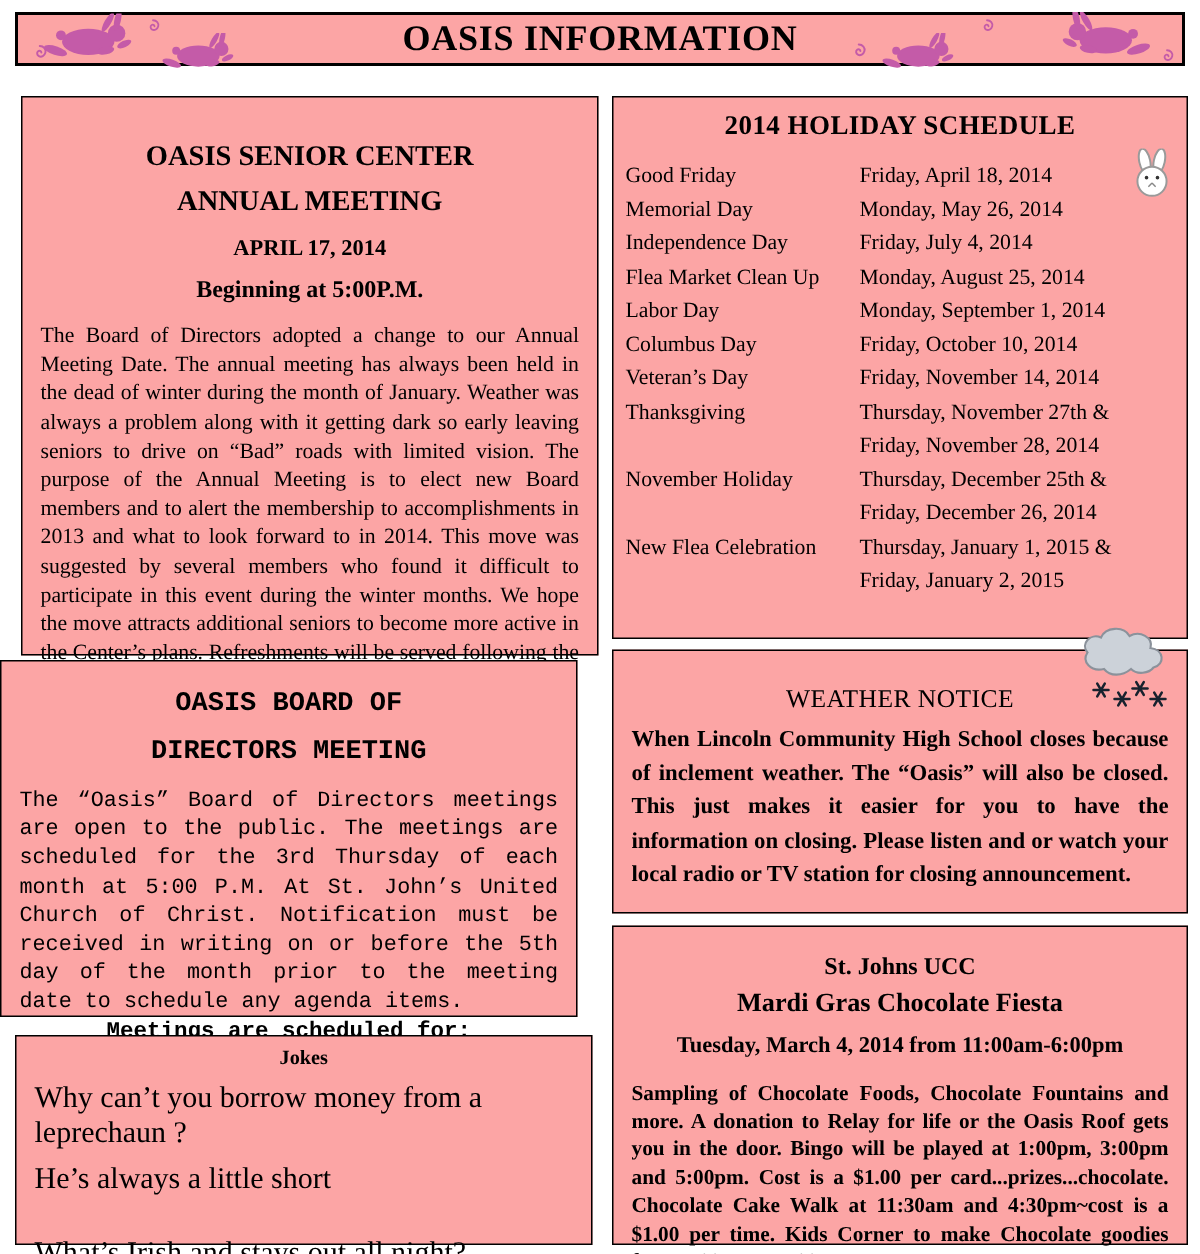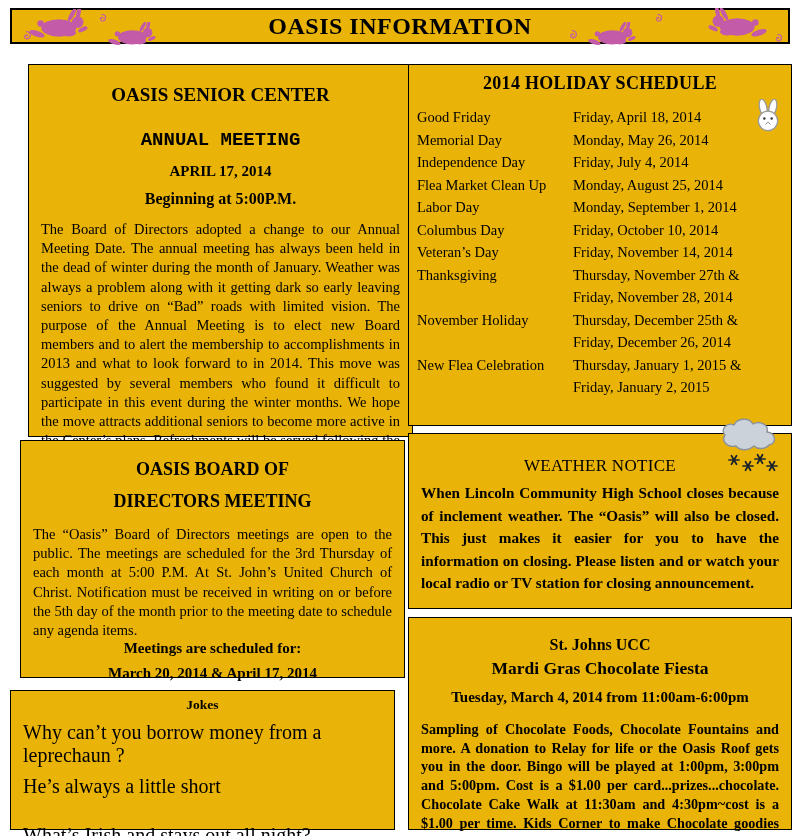--- a/index.html
+++ b/index.html
@@ -1,29 +1,29 @@
 <!DOCTYPE html>
 <html><head>
 <meta charset="utf-8">
 <style>
   * { margin:0; padding:0; box-sizing:border-box; }
   html, body { width:800px; height:836px; }
   body { position:relative; background:#ffffff; color:#000; font-family:"Liberation Serif", serif; overflow:hidden; }
 
-  .box { position:absolute; background:#eab308; border:1.6px solid #000; }
+  .box { position:absolute; background:#fca5a5; border:1.6px solid #000; }
 
   
   .header-box { left:10px; top:8px; width:780px; height:36px; border-width:2px;
                 display:flex; align-items:center; justify-content:center; }
   .header-title { font-size:24px; font-weight:bold; letter-spacing:.5px; }
   .deco { position:absolute; z-index:5; }
 
   
-  .annual-box { left:28px; top:64px; width:385px; height:373px; padding:3px 12px; }
-  .board-box  { left:20px; top:440px; width:385px; height:238px; padding:8px 12px; }
+  .annual-box { left:14px; top:64px; width:385px; height:373px; padding:13px 12px; }
+  .board-box  { left:0; top:440px; width:385px; height:238px; padding:8px 12px;font-family:Liberation Mono, monospace; }
   .jokes-box  { left:10px; top:690px; width:385px; height:140px; padding:6px 12px; }
 
   
   .holiday-box { left:408px; top:64px; width:384px; height:362px; padding:8px 0; }
   .weather-box { left:408px; top:433px; width:384px; height:176px; padding:6px 12px; }
   .mardi-box   { left:408px; top:617px; width:384px; height:213px; padding:8px 12px; }
 
   .c { text-align:center; }
 
   .annual-title { font-size:19px; font-weight:bold; line-height:30px; margin-top:12px; }
@@ -143,21 +143,21 @@
     </svg>
 </span>
 <span class="deco" style="left:772px; top:30px;">
   <svg width="12" height="12" viewBox="0 0 24 24">
       <path d="M12 5 C17 5 20 9 19 13 C18 17 14 19 11 17.5 C8.5 16 8 13 10 11.5 C11.6 10.3 14 11 14 13" fill="none" stroke="#c45ba8" stroke-width="2.4" stroke-linecap="round"></path>
     </svg>
 </span>
 
 <div class="box annual-box">
   <div class="c annual-title">OASIS SENIOR CENTER</div>
-  <div class="c annual-title" style="margin-top:15px;font-family:Liberation Mono, monospace;">ANNUAL MEETING</div>
+  <div class="c annual-title" style="margin-top:0;">ANNUAL MEETING</div>
   <div class="c annual-date">APRIL 17, 2014</div>
   <div class="c annual-time">Beginning at 5:00P.M.</div>
   <p class="body-text">The Board of Directors adopted a change to our Annual Meeting Date. The annual meeting has always been held in the dead of winter during the month of January. Weather was always a problem along with it getting dark so early leaving seniors to drive on “Bad” roads with limited vision. The purpose of the Annual Meeting is to elect new Board members and to alert the membership to  accomplishments in 2013 and what to look forward to in 2014. This move was suggested by several members who found it difficult to participate in this event during the winter months. We hope the move attracts additional seniors to become more active in the Center’s plans. Refreshments will be served following the meeting.</p>
 </div>
 
 <div class="box board-box">
   <div class="c board-title">OASIS BOARD OF</div>
   <div class="c board-title" style="margin-top:0;">DIRECTORS MEETING</div>
   <p class="board-body">The “Oasis” Board of Directors meetings are open to the public.  The meetings are scheduled for the 3rd Thursday of each month at 5:00 P.M.  At St. John’s United Church of Christ.  Notification must be received in writing on or before the 5th day of the month prior to the meeting date to schedule any agenda items.</p>
   <div class="c board-sched">Meetings are scheduled for:</div>

